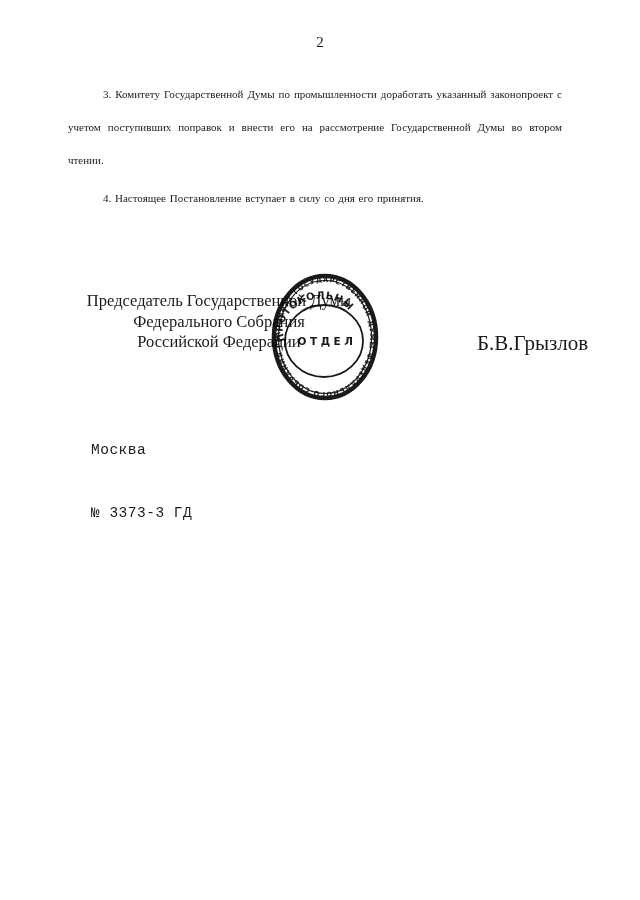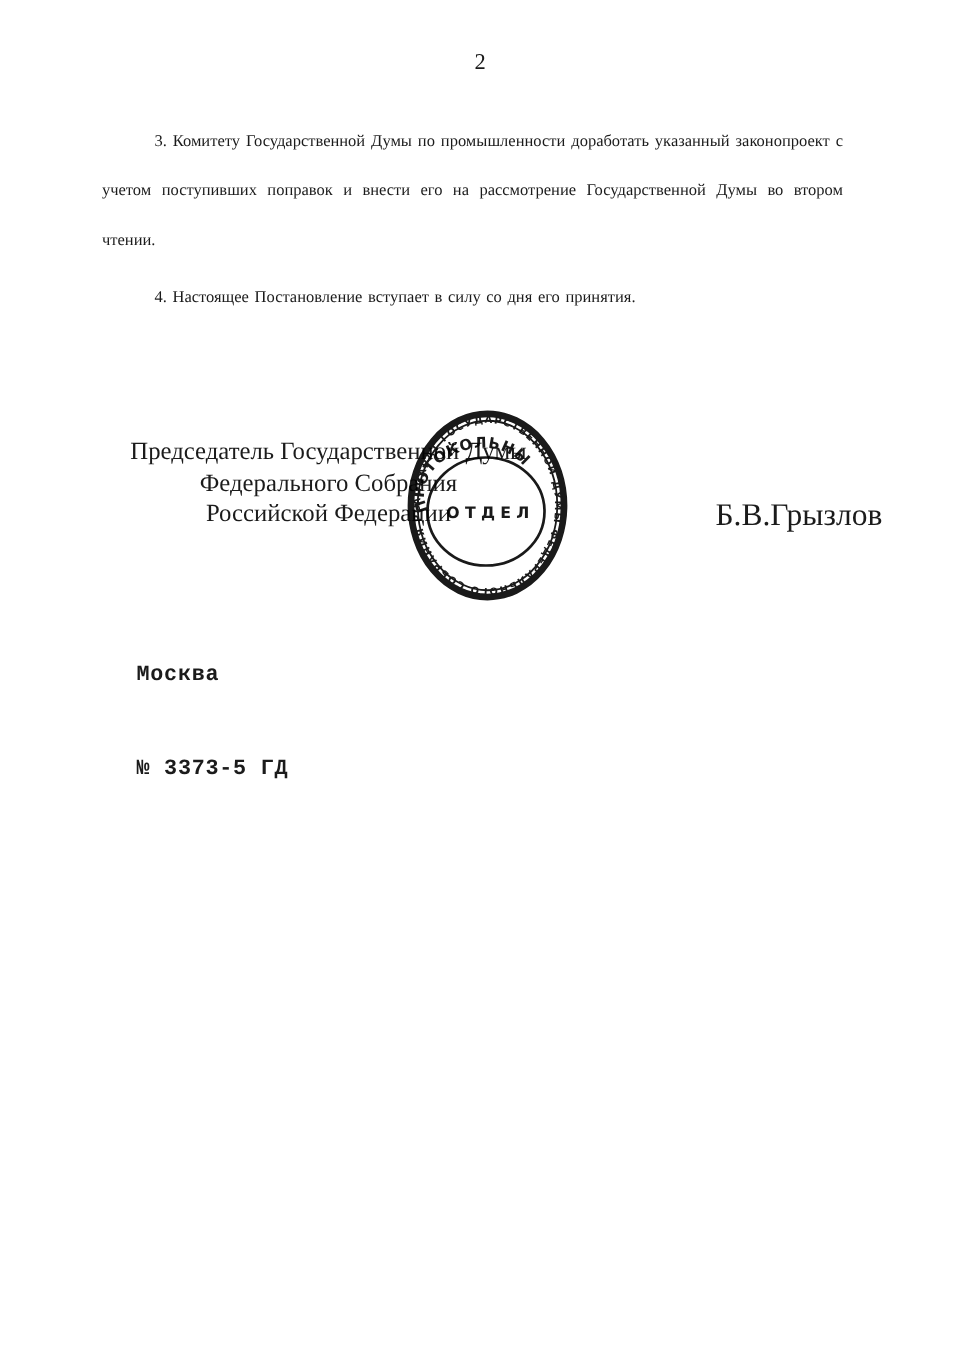--- a/index.html
+++ b/index.html
@@ -62,21 +62,21 @@
     left: 250px;
     width: 150px;
     height: 150px;
     mix-blend-mode: multiply;
   }
   .footer-block {
     position: absolute;
     top: 398px;
     left: 91px;
     font-family: "Liberation Mono", "DejaVu Sans Mono", monospace;
-    font-weight: bold;
+    font-weight: normal;
     font-size: 14.5px;
     line-height: 21px;
     white-space: pre;
     letter-spacing: 0.5px;
   }
   .stamp text {
     font-family: "DejaVu Sans", sans-serif;
     fill: #1a1a1a;
     font-weight: bold;
   }
@@ -115,16 +115,16 @@
     <g transform="rotate(-14 75 80)">
       <text font-size="10" letter-spacing="0.6">
         <textPath href="#arcPath">ПРОТОКОЛЬНЫЙ</textPath>
       </text>
     </g>
     <text x="77" y="84" font-size="10.5" letter-spacing="3.5" text-anchor="middle">ОТДЕЛ</text>
   </svg>
 
   <div class="footer-block">
     <div>Москва</div>
-    <div>№ 3373-5 ГД</div>
+    <div>№ 3373-3 ГД</div>
   </div>
 
 </div>
 
 </body></html>

